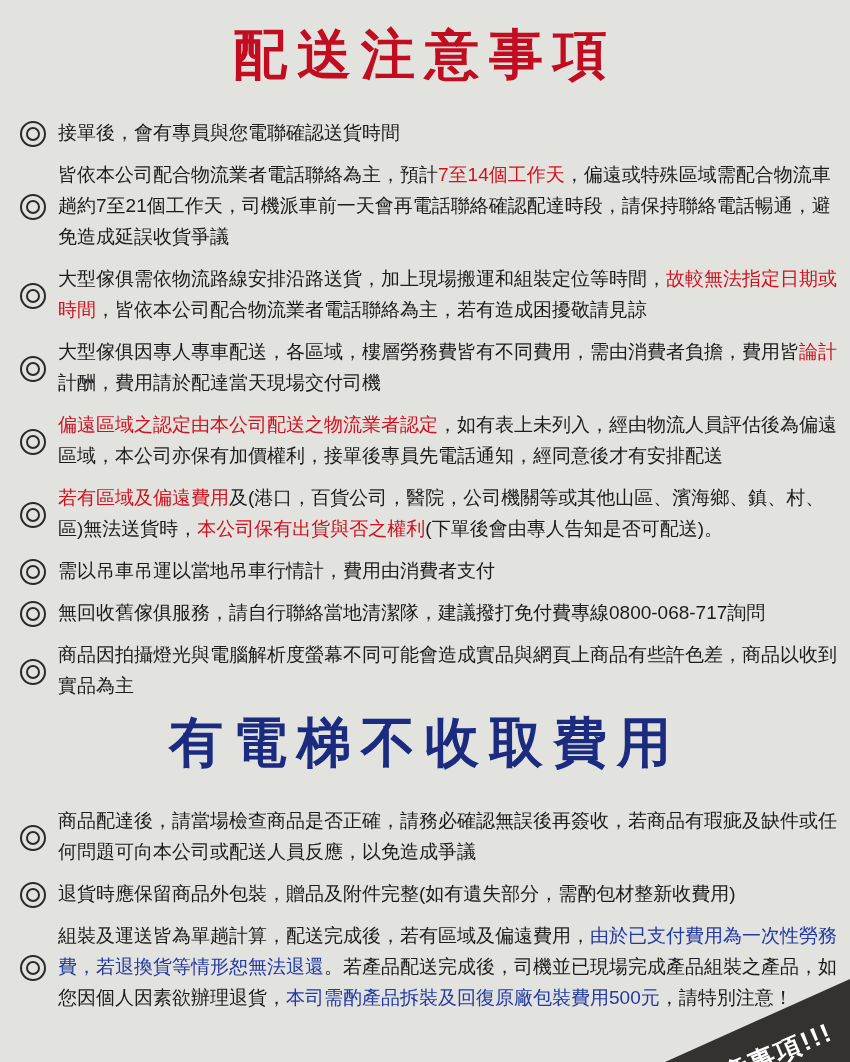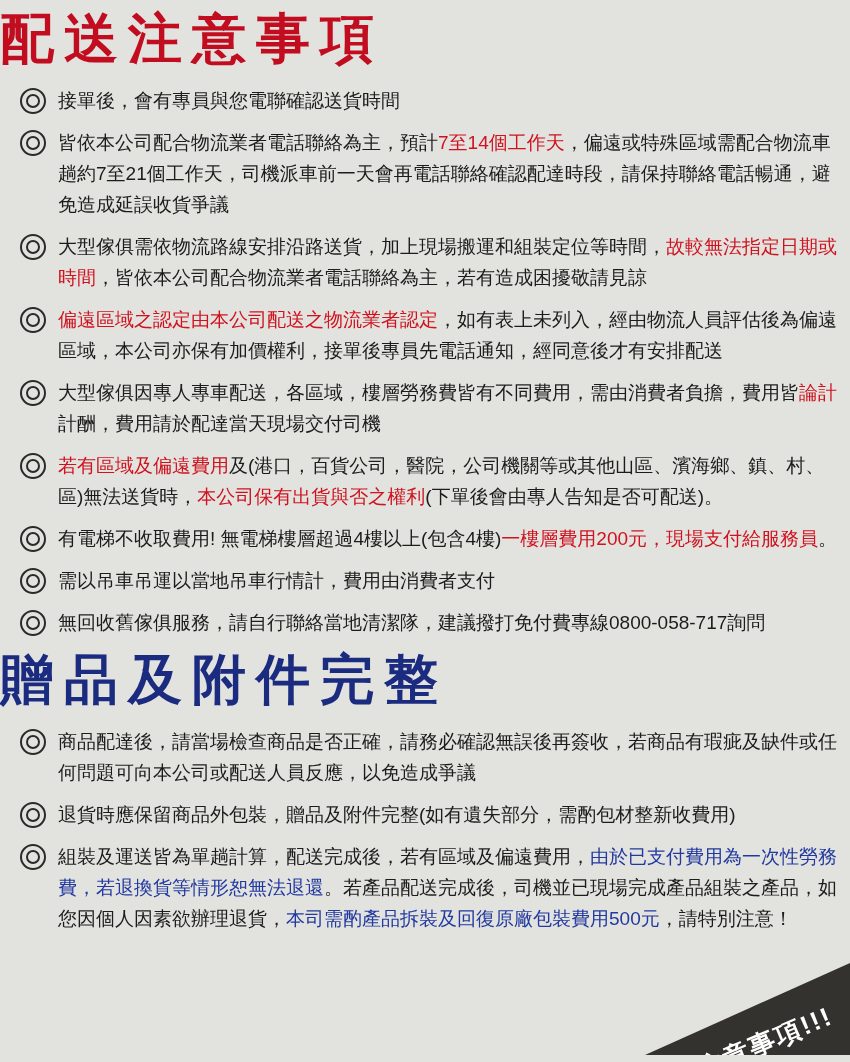--- a/index.html
+++ b/index.html
@@ -4,28 +4,28 @@
 <style>
   html, body { margin:0; padding:0; }
   body {
     width:850px; height:1062px;
     background: var(--bg, #e2e2de);
     font-family: "Liberation Sans", "DejaVu Sans", sans-serif;
     position:relative; overflow:hidden;
   }
   .page { width:850px; height:1062px; position:relative; }
   .title {
-    font-weight:bold; margin:0;
+    text-align:center; font-weight:bold; margin:16px;
     font-size:54px; line-height:60px; letter-spacing:10px;
     white-space:nowrap;
   }
   .title.delivery-title { color: var(--delivery-title); padding-top:8px; }
   .title.returns-title  { color: var(--returns-title);  margin-top:6px; }
   .list { padding:6px 4px 0 20px; }
-  .note-row { display:flex; align-items:flex-start; margin:11px 0; }
+  .note-row { display:flex; align-items:center; margin:11px 0; }
   .bullet {
     flex:0 0 26px; width:26px; height:26px; box-sizing:border-box;
     border:2px solid #2a2a28; border-radius:50%;
     display:flex; align-items:center; justify-content:center;
     margin-right:12px; margin-top:3px;
   }
   .bullet i {
     display:block; width:14px; height:14px; box-sizing:border-box;
     border:2px solid #2a2a28; border-radius:50%;
   }
@@ -70,55 +70,55 @@
       <div class="note-row">
         <span class="bullet">
           <i></i>
         </span>
         <p class="note-text"><span>大型傢俱需依物流路線安排沿路送貨，加上現場搬運和組裝定位等時間，</span><span class="seg-red">故較無法指定日期或時間</span><span>，皆依本公司配合物流業者電話聯絡為主，若有造成困擾敬請見諒</span></p>
       </div>
       <div class="note-row">
         <span class="bullet">
           <i></i>
         </span>
-        <p class="note-text"><span class="seg-red">偏遠區域之認定由本公司配送之物流業者認定</span><span>，如有表上未列入，經由物流人員評估後為偏遠區域，本公司亦保有加價權利，接單後專員先電話通知，經同意後才有安排配送</span></p>
+        <p class="note-text"><span>大型傢俱因專人專車配送，各區域，樓層勞務費皆有不同費用，需由消費者負擔，費用皆</span><span class="seg-red">論計</span><span>計酬，費用請於配達當天現場交付司機</span></p>
       </div>
       <div class="note-row">
         <span class="bullet">
           <i></i>
         </span>
-        <p class="note-text"><span>大型傢俱因專人專車配送，各區域，樓層勞務費皆有不同費用，需由消費者負擔，費用皆</span><span class="seg-red">論計</span><span>計酬，費用請於配達當天現場交付司機</span></p>
+        <p class="note-text"><span class="seg-red">偏遠區域之認定由本公司配送之物流業者認定</span><span>，如有表上未列入，經由物流人員評估後為偏遠區域，本公司亦保有加價權利，接單後專員先電話通知，經同意後才有安排配送</span></p>
       </div>
       <div class="note-row">
         <span class="bullet">
           <i></i>
         </span>
         <p class="note-text"><span class="seg-red">若有區域及偏遠費用</span><span>及(港口，百貨公司，醫院，公司機關等或其他山區、濱海鄉、鎮、村、區)無法送貨時，</span><span class="seg-red">本公司保有出貨與否之權利</span><span>(下單後會由專人告知是否可配送)。</span></p>
       </div>
       <div class="note-row">
         <span class="bullet">
           <i></i>
         </span>
-        <p class="note-text"><span>有電梯不收取費用! 無電梯樓層超過4樓以上(包含4樓)</span><span class="seg-red">一樓層費用200元，現場支付給服務員</span><span>。</span></p>
-      </div>
-      <div class="note-row">
-        <span class="bullet">
-          <i></i>
-        </span>
         <p class="note-text"><span>需以吊車吊運以當地吊車行情計，費用由消費者支付</span></p>
       </div>
       <div class="note-row">
         <span class="bullet">
           <i></i>
         </span>
-        <p class="note-text"><span>無回收舊傢俱服務，請自行聯絡當地清潔隊，建議撥打免付費專線0800-058-717詢問</span></p>
+        <p class="note-text"><span>無回收舊傢俱服務，請自行聯絡當地清潔隊，建議撥打免付費專線0800-068-717詢問</span></p>
+      </div>
+      <div class="note-row">
+        <span class="bullet">
+          <i></i>
+        </span>
+        <p class="note-text"><span>商品因拍攝燈光與電腦解析度螢幕不同可能會造成實品與網頁上商品有些許色差，商品以收到實品為主</span></p>
       </div>
     </div>
 
-  <h1 class="title returns-title">贈品及附件完整</h1>
+  <h1 class="title returns-title">有電梯不收取費用</h1>
 
   <div class="list">
       <div class="note-row">
         <span class="bullet">
           <i></i>
         </span>
         <p class="note-text"><span>商品配達後，請當場檢查商品是否正確，請務必確認無誤後再簽收，若商品有瑕疵及缺件或任何問題可向本公司或配送人員反應，以免造成爭議</span></p>
       </div>
       <div class="note-row">
         <span class="bullet">

